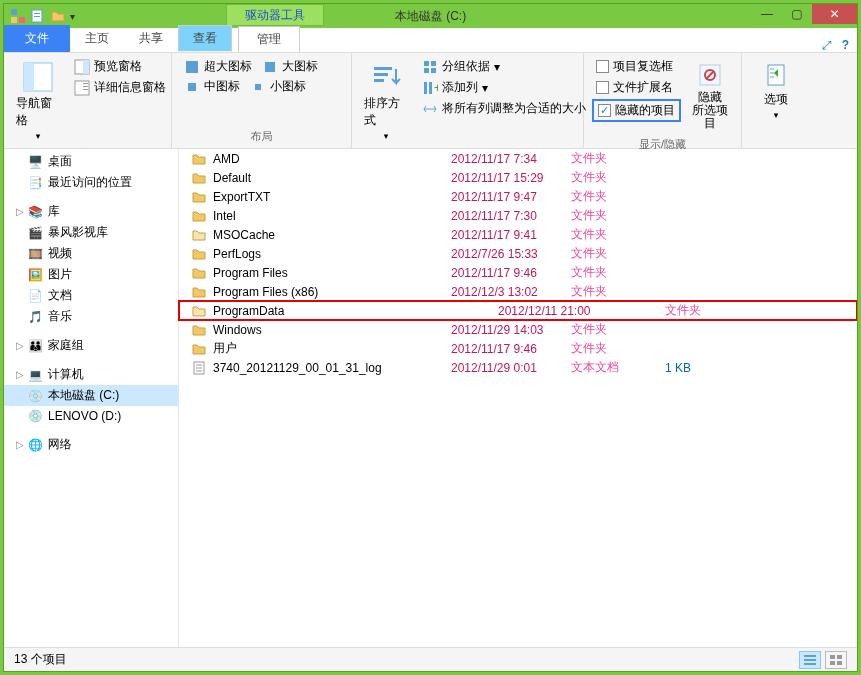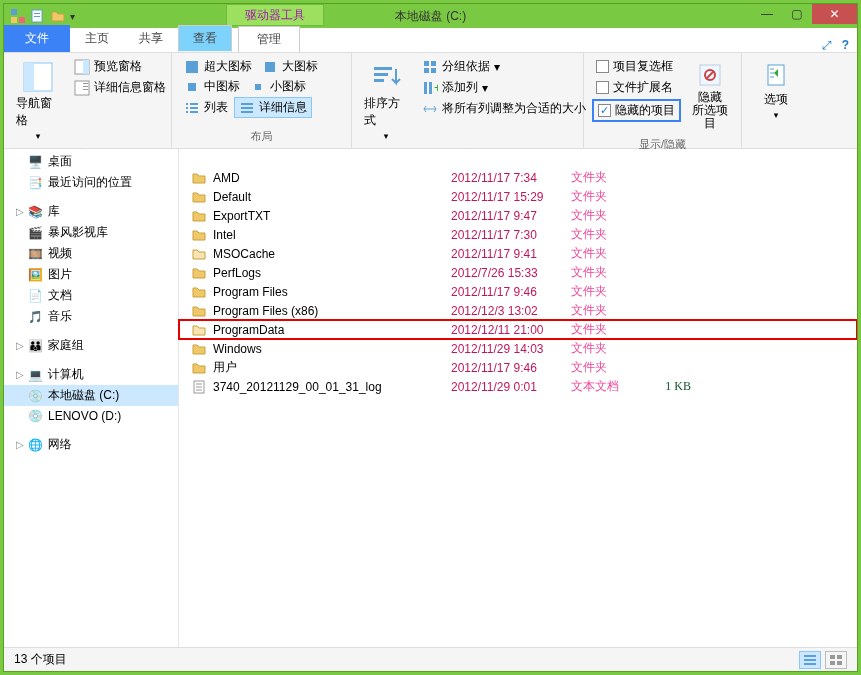--- a/index.html
+++ b/index.html
@@ -2,21 +2,21 @@
 <html><head>
 <meta charset="utf-8">
 <style>
 * { margin: 0; padding: 0; box-sizing: border-box; font-family: "Microsoft YaHei", "Segoe UI", sans-serif; font-size: 12px; }
 body { background: #7ac943; width: 861px; height: 675px; padding: 3px; }
 .window { background: #fff; width: 855px; height: 669px; border: 1px solid #5aa020; display: flex; flex-direction: column; }
 .titlebar { background: #7ac943; height: 24px; display: flex; align-items: center; position: relative; }
 .titlebar-left { display: flex; align-items: center; gap: 4px; padding-left: 6px; }
 .qat-icon { width: 16px; height: 16px; display: inline-flex; align-items: center; justify-content: center; }
 .title-center { position: absolute; left: 50%; transform: translateX(-50%); color: #333; font-size: 12px; }
-.tool-tab { position: absolute; left: 222px; top: 0; background: #9de05f; border: 1px solid #6abf3a; padding: 2px 18px; height: 22px; color: #a21caf; }
+.tool-tab { position: absolute; left: 222px; top: 0; background: #9de05f; border: 1px solid #6abf3a; padding: 2px 18px; height: 22px; color: #1d4ed8; }
 .win-controls { position: absolute; right: 0; top: 0; display: flex; }
 .win-btn { width: 30px; height: 20px; display: flex; align-items: center; justify-content: center; cursor: pointer; color: #333; }
 .win-btn.close { background: #c75050; color: #fff; width: 45px; }
 .tabs { background: #fff; height: 25px; display: flex; align-items: flex-end; border-bottom: 1px solid #ddd; position: relative; }
 .tab { padding: 4px 14px; color: #444; cursor: pointer; border: 1px solid transparent; }
 .tab.file { background: #3b82f6; color: #fff; padding: 4px 20px; }
 .tab.active { border: 1px solid #ccc; border-bottom: 1px solid #f5f5f5; background: #7dd3fc; }
 .tab-manage { position: absolute; left: 234px; background: #fff; border: 1px solid #ccc; border-bottom: none; padding: 4px 18px; }
 .help-icons { position: absolute; right: 8px; display: flex; gap: 10px; }
 .ribbon { background: #f5f5f5; height: 96px; border-bottom: 1px solid #ddd; display: flex; }
@@ -29,27 +29,27 @@
 .rg-small.selected { background: #cce8ff; border: 1px solid #8cc6f7; }
 .chk { width: 13px; height: 13px; border: 1px solid #888; display: inline-flex; align-items: center; justify-content: center; background: #fff; }
 .chk.on::after { content: "✓"; color: #1979ca; font-size: 11px; line-height: 1; }
 .redbox { border: 2px solid #3b82f6; }
 .content { flex: 1; display: flex; background: #fff; overflow: hidden; }
 .nav { width: 175px; background: #fff; border-right: 1px solid #e5e5e5; overflow: auto; padding: 2px 0; }
 .nav-item { display: flex; align-items: center; gap: 4px; padding: 2px 4px 2px 24px; cursor: pointer; white-space: nowrap; }
 .nav-item.group { padding-left: 12px; margin-top: 8px; }
 .nav-item.selected { background: #cce8ff; }
 .nav-icon { width: 16px; height: 16px; display: inline-flex; align-items: center; justify-content: center; }
-.filelist { flex: 1; display: flex; flex-direction: column; margin-top: 19px; }
+.filelist { flex: 1; display: flex; flex-direction: column; }
 .fl-row { display: flex; align-items: center; padding: 1px 0 1px 12px; cursor: pointer; }
 .col-name { width: 260px; display: flex; align-items: center; gap: 6px; }
 .col-date { width: 120px; color: #be185d; }
 .col-type { width: 80px; color: #ec4899; }
-.col-size { width: 60px; text-align: right; color: #14532d; padding-right: 20px; font-family: Liberation Serif, serif; }
-.redoutline { outline: 2px solid #e60000; outline-offset: -1px; }
+.col-size { width: 60px; text-align: right; color: #0369a1; padding-right: 20px; }
+.redoutline { outline: 2px solid #e60000; outline-offset: -1px; gap: 47px; }
 .status { height: 24px; border-top: 1px solid #ddd; background: #f5f5f5; display: flex; align-items: center; padding: 0 10px; justify-content: space-between; }
 .status-right { display: flex; gap: 4px; }
 .view-btn { width: 22px; height: 18px; border: 1px solid #bbb; display: flex; align-items: center; justify-content: center; cursor: pointer; }
 .view-btn.active { background: #cce8ff; border-color: #8cc6f7; }
 svg { display: block; }
 </style>
 </head>
 <body>
 
 <div class="window">
@@ -154,41 +154,20 @@
               <svg width="16" height="16">
                 <rect x="4" y="4" width="8" height="8" fill="#5aa0d6"></rect>
               </svg>
               <span>中图标</span>
             </div>
           <div class="rg-small">
               <svg width="16" height="16">
                 <rect x="5" y="5" width="6" height="6" fill="#5aa0d6"></rect>
               </svg>
               <span>小图标</span>
-            </div>
-        </div>
-        <div style="display:flex;gap:2px;">
-          <div class="rg-small">
-              <svg width="16" height="16">
-                <rect x="2" y="3" width="2" height="2" fill="#5aa0d6"></rect>
-                <rect x="6" y="3" width="8" height="2" fill="#5aa0d6"></rect>
-                <rect x="2" y="7" width="2" height="2" fill="#5aa0d6"></rect>
-                <rect x="6" y="7" width="8" height="2" fill="#5aa0d6"></rect>
-                <rect x="2" y="11" width="2" height="2" fill="#5aa0d6"></rect>
-                <rect x="6" y="11" width="8" height="2" fill="#5aa0d6"></rect>
-              </svg>
-              <span>列表</span>
-            </div>
-          <div class="rg-small selected">
-              <svg width="16" height="16">
-                <rect x="2" y="3" width="12" height="2" fill="#5aa0d6"></rect>
-                <rect x="2" y="7" width="12" height="2" fill="#5aa0d6"></rect>
-                <rect x="2" y="11" width="12" height="2" fill="#5aa0d6"></rect>
-              </svg>
-              <span>详细信息</span>
             </div>
         </div>
       </div>
       <div class="rg-label">布局</div>
     </div>
 
     <div class="ribbon-group" style="width:232px;">
       <div class="rg-content">
         <div class="rg-big">
           <svg width="32" height="32">

